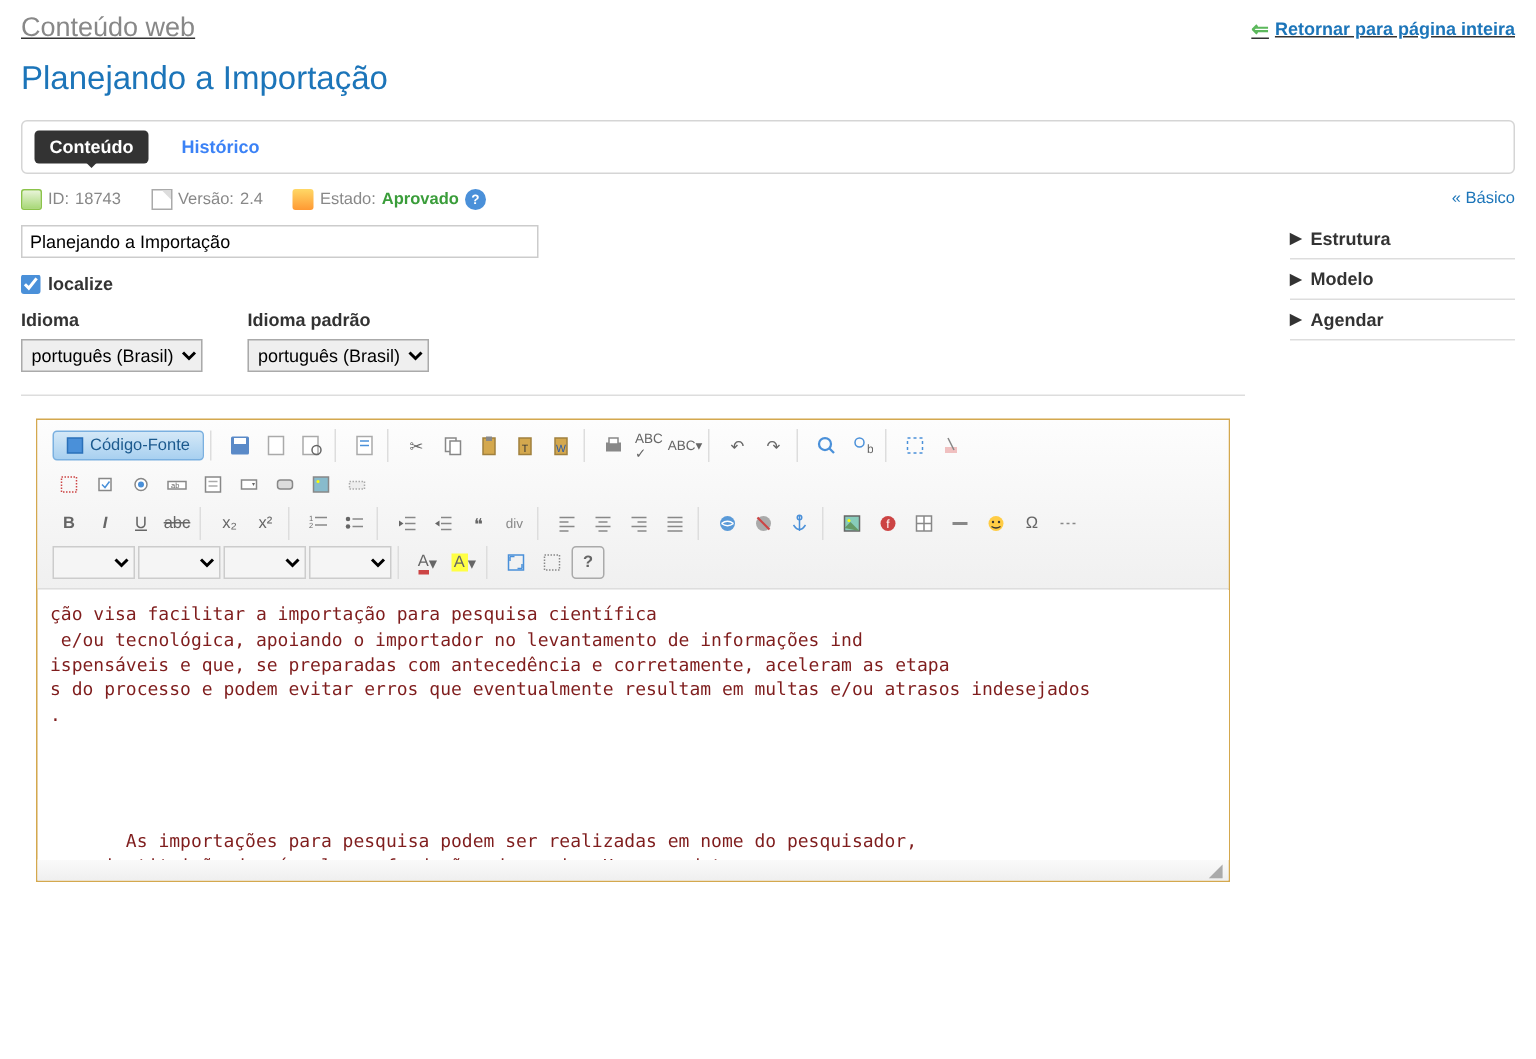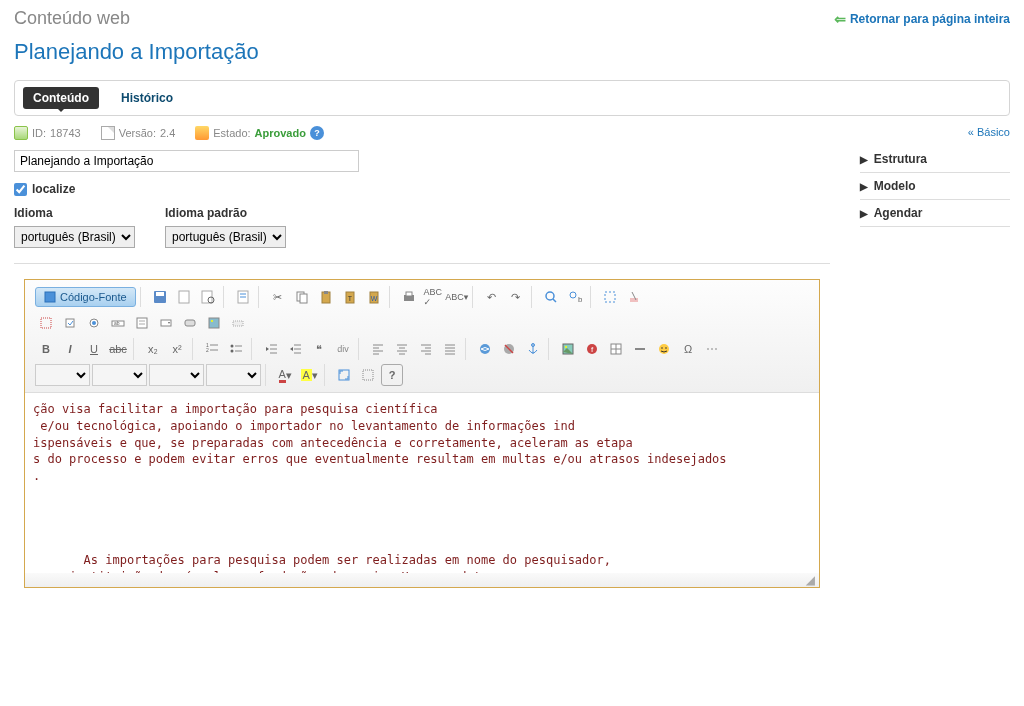--- a/index.html
+++ b/index.html
@@ -1,23 +1,23 @@
 <!DOCTYPE html>
 <html><head>
 <meta charset="utf-8">
 <style>
 * { box-sizing: border-box; margin: 0; padding: 0; }
 body { font-family: Arial, Helvetica, sans-serif; font-size: 12px; color: #333; background: #fff; padding: 8px 14px; }
-.header-row { display: flex; justify-content: space-between; align-items: center; margin-bottom: 10px; }
+.header-row { display: flex; justify-content: space-between; align-items: center; margin-bottom: 10px; text-decoration: underline; }
 .page-section-title { font-size: 18px; color: #888; font-weight: normal; }
 .return-link { color: #1c75b9; text-decoration: none; font-weight: bold; cursor: pointer; display: flex; align-items: center; gap: 4px; }
 .return-link .arrow { color: #5cb85c; font-size: 14px; }
 .content-title { font-size: 22px; color: #1c75b9; font-weight: normal; margin-bottom: 15px; }
 .tabs-container { border: 1px solid #d5d5d5; border-radius: 4px; padding: 6px 8px; margin-bottom: 4px; display: flex; gap: 12px; align-items: center; }
-.tab { padding: 4px 10px; color: #0c4a6e; cursor: pointer; font-size: 12px; font-weight: bold; }
+.tab { padding: 4px 10px; color: #3b82f6; cursor: pointer; font-size: 12px; font-weight: bold; }
 .tab.active { background: #333; color: #fff; border-radius: 3px; position: relative; }
 .tab.active::after { content: ''; position: absolute; bottom: -8px; left: 50%; transform: translateX(-50%); border: 5px solid transparent; border-top-color: #333; }
 .main-layout { display: flex; gap: 30px; margin-top: 10px; }
 .left-col { flex: 1; }
 .right-col { width: 150px; }
 .meta-row { display: flex; gap: 20px; align-items: center; font-size: 11px; color: #888; margin-bottom: 10px; }
 .meta-item { display: flex; align-items: center; gap: 4px; }
 .meta-icon { width: 14px; height: 14px; display: inline-block; }
 .icon-doc { background: linear-gradient(#e8f4d8, #a8d878); border: 1px solid #8bc34a; border-radius: 2px; }
 .icon-page { background: #fff; border: 1px solid #aaa; position: relative; }

